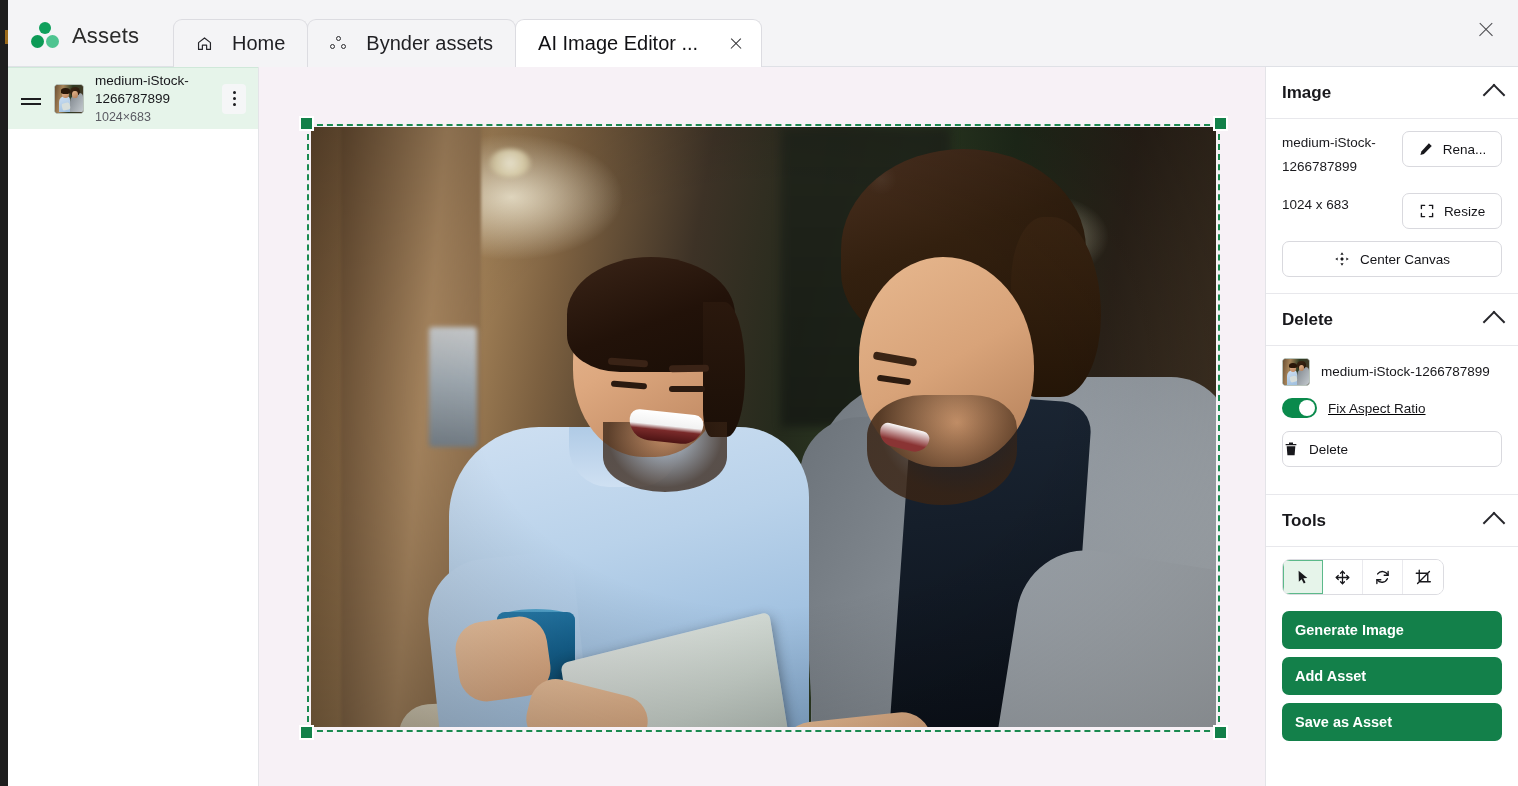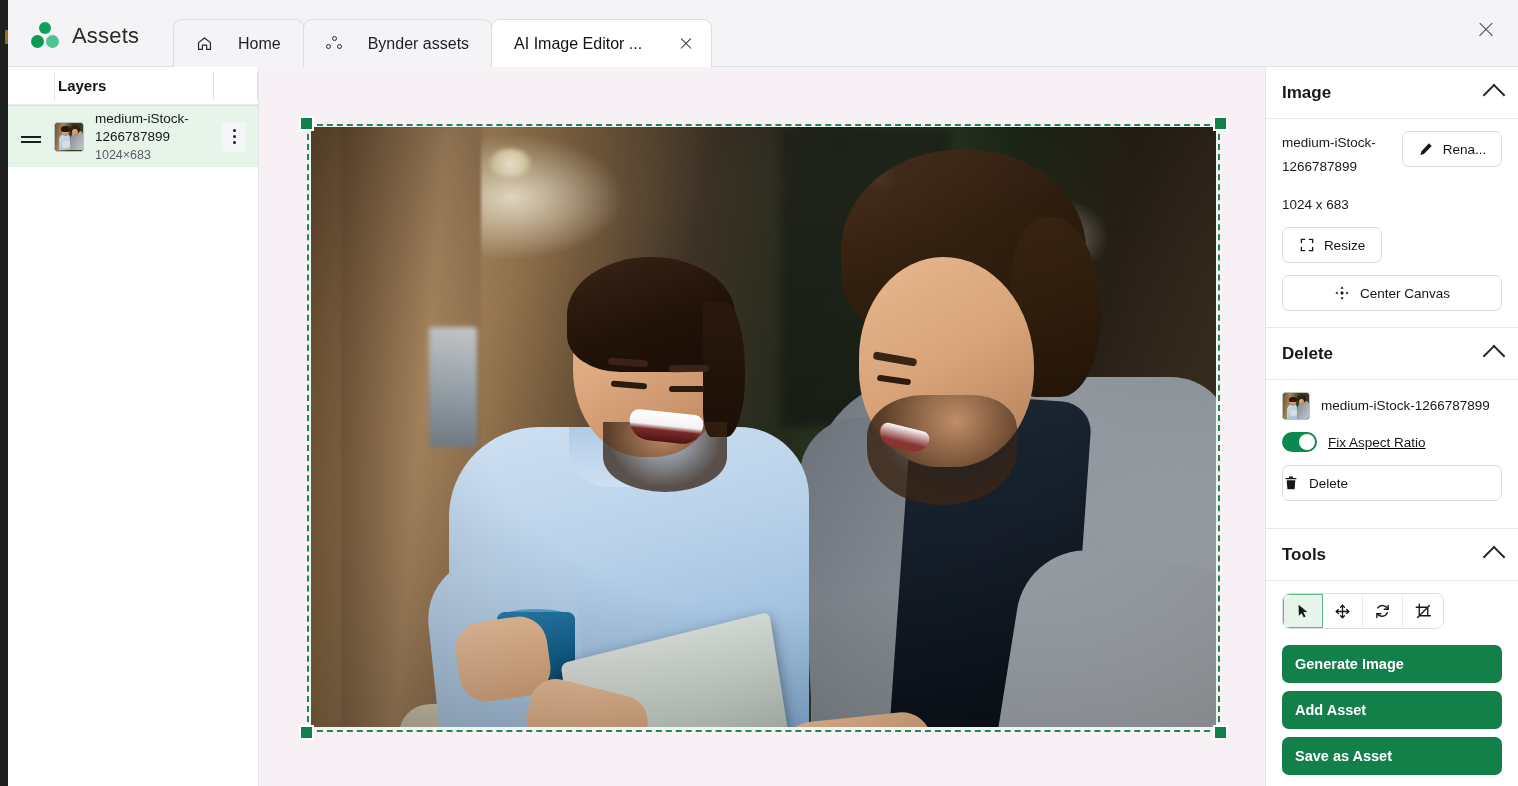--- a/index.html
+++ b/index.html
@@ -39,22 +39,22 @@
   .brand-logo i.bl   { width: 13px; height: 13px; left: 1px;  top: 13px; background: #0c9a56; }
   .brand-logo i.br   { width: 13px; height: 13px; left: 16px; top: 13px; background: #4ec490; }
   .brand-name {
     font-size: 22px; color: #2b2b2b; letter-spacing: .2px; font-weight: 400;
   }
 
   .tabstrip {
     position: absolute; left: 165px; top: 19px; display: flex; align-items: flex-end; height: 48px;
   }
   .tab {
-    height: 48px; display: flex; align-items: center; gap: 25px;
-    padding: 0 22px; font-size: 16px; color: #1f1f23;
+    height: 48px; display: flex; align-items: center; gap: 19px;
+    padding: 0 22px; font-size: 20px; color: #1f1f23;
     background: #f4f4f6; border: 1px solid #dcdce1; border-bottom: none;
     border-top-left-radius: 9px; border-top-right-radius: 9px;
     margin-right: -1px; white-space: nowrap; cursor: pointer;
   }
   .tab.active {
     background: #ffffff; color: #111114; border-color: #dcdce1;
     position: relative; z-index: 3; padding-right: 16px; margin-top: 43px;
   }
   .tab .tab-close {
     margin-left: 10px; width: 18px; height: 18px; position: relative; flex: none;
@@ -447,26 +447,20 @@
         <span>AI Image Editor ...</span>
         <span class="tab-close"></span>
       </div>
 
     </div>
 
     <div class="win-close"></div>
   </div>
 
   <div class="layers-panel">
-    <div class="layers-head">
-      <span class="divider d1"></span>
-      <span class="divider d2"></span>
-      <span class="divider d3"></span>
-      <span class="title">Layers</span>
-    </div>
 
     <div class="layer-row">
       <span class="layer-drag">
           <b></b>
         </span>
       <span class="layer-thumb">
         <span class="mini">
             <span class="a"></span>
             <span class="b"></span>
             <span class="c"></span>
@@ -553,21 +547,21 @@
         <span class="prop-label">medium-iStock-1266787899</span>
         <button class="pbtn fixed">
           <span>
             <svg viewBox="0 0 20 20" width="16" height="16">
               <path d="M13.6 2.8 17.2 6.4 7.4 16.2 3 17.4 4.2 13Z" fill="#18181c"></path>
             </svg>
           </span>
           <span>Rena...</span>
         </button>
       </div>
-      <div class="prop-row" style="margin-bottom:12px;flex-direction:column;">
+      <div class="prop-row" style="margin-bottom:12px;">
         <span class="prop-label">1024 x 683</span>
         <button class="pbtn fixed">
           <span>
             <svg viewBox="0 0 20 20" width="16" height="16" fill="none" stroke="#18181c" stroke-width="1.7" stroke-linecap="round">
               <path d="M3 7V3h4M17 7V3h-4M3 13v4h4M17 13v4h-4"></path>
             </svg>
           </span>
           <span>Resize</span>
         </button>
       </div>

